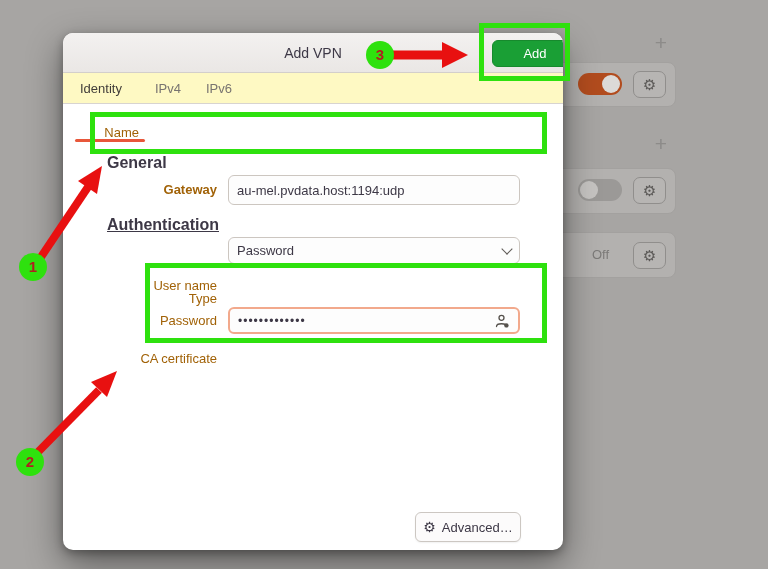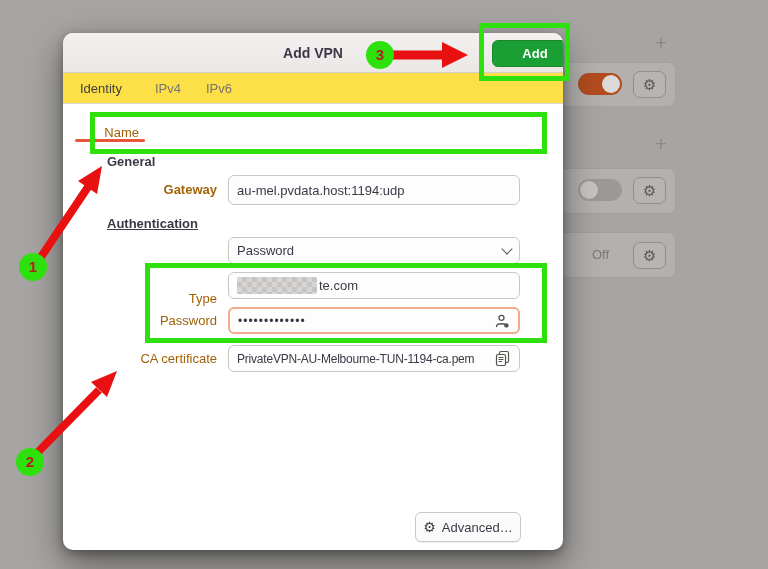--- a/index.html
+++ b/index.html
@@ -22,35 +22,35 @@
     display:flex;align-items:center;justify-content:center;z-index:2;box-sizing:border-box;}
   .off-label{position:absolute;left:592px;top:247px;width:30px;height:16px;
     font-size:13px;color:#7c7a78;z-index:2;}
   
   .dialog{position:absolute;left:63px;top:33px;width:500px;height:517px;background:#fff;
     border-radius:10px;box-shadow:0 14px 36px rgba(0,0,0,.45),0 3px 10px rgba(0,0,0,.30);
     overflow:hidden;z-index:5;}
   .dlg-header{position:absolute;left:0;top:0;right:0;height:40px;
     background:linear-gradient(#f3f1f0,#eae7e5);border-bottom:1px solid #d3cfcb;box-sizing:border-box;}
   .dlg-title{position:absolute;left:0;right:0;top:0;height:25px;line-height:40px;
-    text-align:center;font-weight:bold;font-size:14px;color:#3d3846;}
+    text-align:center;font-weight:normal;font-size:14px;color:#3d3846;}
   .btn{box-sizing:border-box;border-radius:6px;font-size:13px;}
   .cancel-btn{position:absolute;left:15px;top:7px;height:27px;line-height:25px;padding:0 13px;
     background:#ffffff;border:1px solid #ccc7c2;color:#3d3846;box-shadow:0 1px 2px rgba(0,0,0,.08);}
   .add-btn{position:absolute;left:429px;top:7px;width:86px;height:27px;line-height:26px;
-    background:#1a9f35;border:1px solid #178a2d;color:#fff;text-align:center;font-weight:bold;}
-  .tabstrip{position:absolute;left:0;top:40px;right:0;height:31px;background:#fde047;
+    background:#1a9f35;border:1px solid #178a2d;color:#fff;text-align:center;}
+  .tabstrip{position:absolute;left:0;top:40px;right:0;height:31px;background:#fef9c3;
     border-bottom:1px solid #d8d4d0;box-sizing:border-box;}
   .tab{position:absolute;top:0;height:31px;line-height:31px;font-size:13px;color:#787470;}
   .tab.active{color:#413d39;}
   .tab-underline{position:absolute;left:12px;top:66px;width:70px;height:3px;
     background:#e8573a;border-radius:2px;}
   
   .field-label{position:absolute;font-size:13px;color:#a16207;text-align:right;}
-  .section-hd{position:absolute;font-size:13px;font-weight:bold;color:#3d3846;}
+  .section-hd{position:absolute;font-size:16px;font-weight:bold;color:#3d3846;}
   .input{position:absolute;background:#fdfdfd;border:1px solid #ccc6c0;border-radius:6px;
     font-size:13px;color:#3d3846;display:flex;align-items:center;padding:0 8px;
     box-sizing:border-box;}
   .input .grow{flex:1;}
   .chevron{width:7px;height:7px;border-right:1.6px solid #5f5b57;border-bottom:1.6px solid #5f5b57;
     transform:rotate(45deg);margin-top:-4px;}
   .mosaic{display:inline-block;width:80px;height:17px;margin-right:2px;border-radius:2px;
     background-color:#d8d6d4;
     background-image:linear-gradient(45deg,#c7c5c3 25%,transparent 25%,transparent 75%,#c7c5c3 75%),
       linear-gradient(45deg,#c7c5c3 25%,transparent 25%,transparent 75%,#c7c5c3 75%);
@@ -122,50 +122,35 @@
     </div>
 
     <div class="section-hd" style="left:44px;top:183px;text-decoration:underline;">Authentication</div>
 
     <div class="field-label" style="left:60px;width:94px;top:204px;line-height:27px;margin-top:48px;">Type</div>
     <div class="input" style="left:165px;top:204px;width:292px;height:27px;">
       <span class="grow">Password</span>
       <span class="chevron"></span>
     </div>
 
-    <div class="input" style="left:165px;top:239px;width:292px;height:27px;">
-      <span class="mosaic"></span>
-      <span>te.com</span>
-    </div>
+    <div class="field-label" style="left:60px;width:94px;top:239px;line-height:27px;">User name</div>
 
     <div class="field-label" style="left:60px;width:94px;top:274px;line-height:27px;">Password</div>
     <div class="input pw-input" style="left:165px;top:274px;width:292px;height:27px;">
       <span class="grow pw-dots">•••••••••••••</span>
       <span style="display:flex;">
         <svg width="16" height="16" viewBox="0 0 16 16">
           <circle cx="7.5" cy="4.8" r="2.5" fill="none" stroke="#56524d" stroke-width="1.3"></circle>
           <path d="M2.5 13.5 C2.5 9.8 12.5 9.8 12.5 13.5" fill="none" stroke="#56524d" stroke-width="1.3" stroke-linecap="round"></path>
           <circle cx="12.4" cy="12.4" r="2.2" fill="#56524d"></circle>
         </svg>
       </span>
     </div>
 
     <div class="field-label" style="left:40px;width:114px;top:312px;line-height:27px;">CA certificate</div>
-    <div class="input" style="left:165px;top:312px;width:292px;height:27px;">
-      <span class="grow ca-text">PrivateVPN-AU-Melbourne-TUN-1194-ca.pem</span>
-      <span style="display:flex;">
-        <svg width="17" height="17" viewBox="0 0 17 17">
-          <rect x="5.5" y="1.5" width="9" height="11" rx="1.5" fill="#fdfdfd" stroke="#56524d" stroke-width="1.2"></rect>
-          <rect x="2.5" y="4.5" width="9" height="11" rx="1.5" fill="#fdfdfd" stroke="#56524d" stroke-width="1.2"></rect>
-          <line x1="4.5" y1="7.5" x2="9.5" y2="7.5" stroke="#56524d" stroke-width="1"></line>
-          <line x1="4.5" y1="9.5" x2="9.5" y2="9.5" stroke="#56524d" stroke-width="1"></line>
-          <line x1="4.5" y1="11.5" x2="8" y2="11.5" stroke="#56524d" stroke-width="1"></line>
-        </svg>
-      </span>
-    </div>
 
     <div class="advanced-btn">
       <span class="gear-glyph">⚙</span>
       <span>Advanced…</span>
     </div>
   </div>
 
   <div class="annot-box" style="left:90px;top:112px;width:457px;height:42px;"></div>
   <div class="annot-box" style="left:145px;top:263px;width:402px;height:80px;"></div>
   <div class="annot-box" style="left:479px;top:23px;width:91px;height:58px;"></div>

